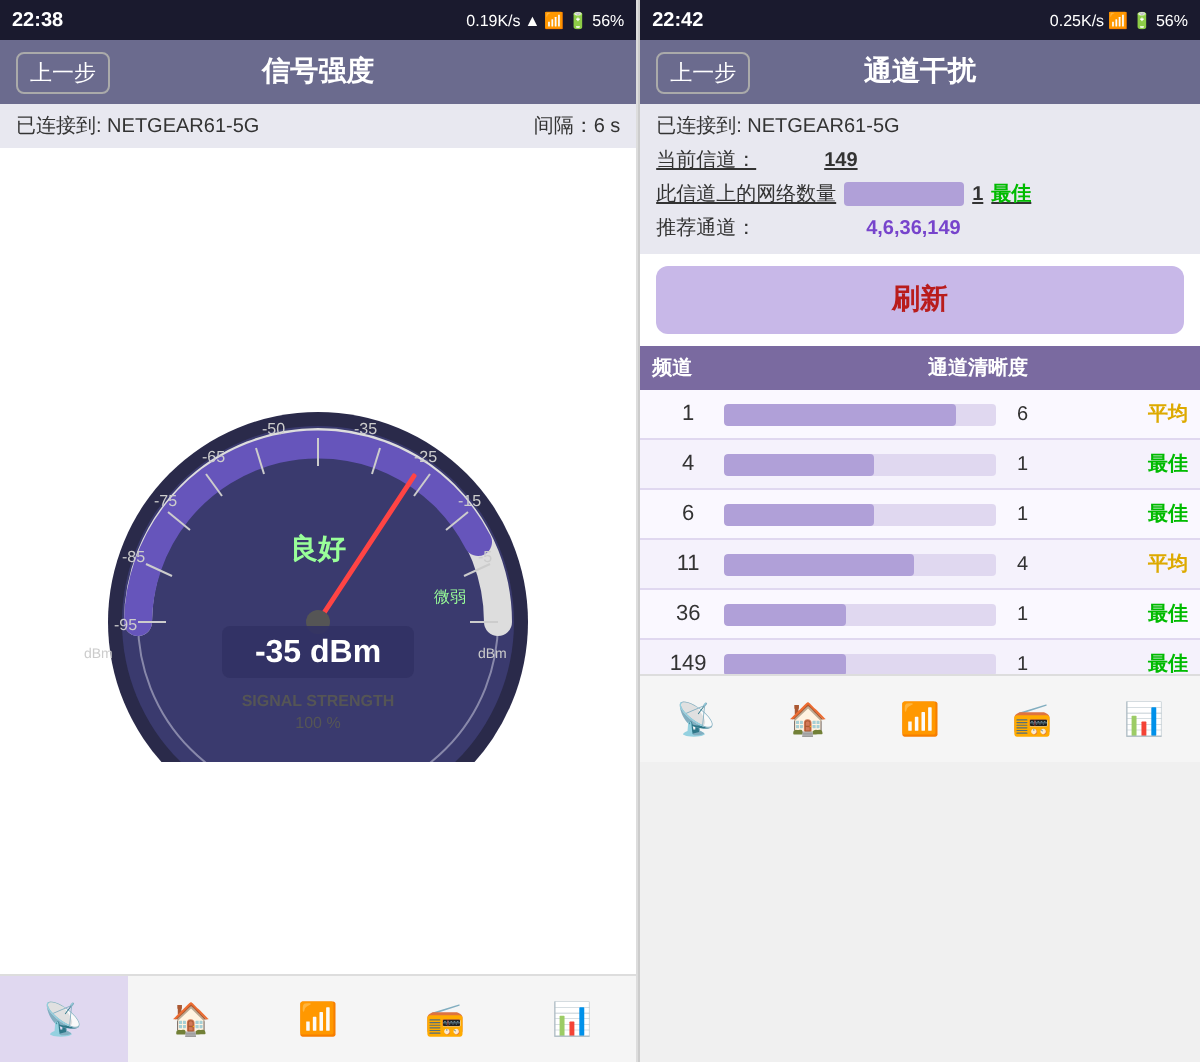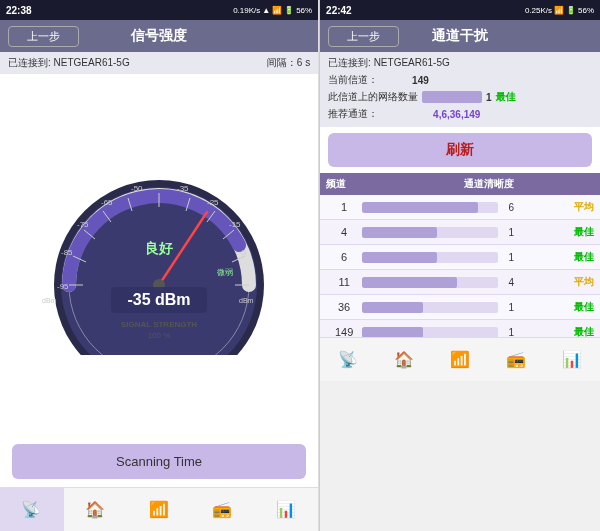--- a/index.html
+++ b/index.html
@@ -52,21 +52,21 @@
       display: flex;
       align-items: center;
       padding: 0 8px;
       position: relative;
     }
     .nav-back {
       color: #fff;
       font-size: 11px;
       border: 1px solid #aaa;
       border-radius: 4px;
-      padding: 2px 18px;
+      padding: 2px 6px;
       cursor: pointer;
     }
     .nav-title {
       position: absolute;
       left: 50%;
       transform: translateX(-50%);
       color: #fff;
       font-size: 14px;
       font-weight: bold;
       text-align: right;
@@ -155,20 +155,21 @@
     .channel-info {
       background: #e8e8f0;
       padding: 4px 8px 6px 8px;
       font-size: 10px;
       color: #333;
     }
     .channel-row {
       display: flex;
       align-items: center;
       margin-top: 3px;
+      text-decoration: underline;
     }
     .channel-row .label { min-width: 80px; }
     .channel-row .value { color: #333; font-weight: bold; margin-left: 4px; }
     .channel-row .best { color: #00bb00; font-size: 10px; margin-left: 4px; font-weight: bold; }
     .channel-bar-mini {
       width: 60px;
       height: 12px;
       background: #b0a0d8;
       border-radius: 2px;
       margin-left: 4px;
@@ -336,23 +337,20 @@
 
         <rect x="72" y="132" width="96" height="26" rx="4" fill="rgba(50,50,100,0.9)"></rect>
         <text x="120" y="150" fill="#fff" font-size="16" font-weight="bold" text-anchor="middle">-35 dBm</text>
 
         <text x="120" y="172" fill="#555" font-size="8" font-weight="bold" text-anchor="middle">SIGNAL STRENGTH</text>
         <text x="120" y="183" fill="#555" font-size="8" text-anchor="middle">100 %</text>
       </svg>
     </div>
   </div>
 
-  <div class="scan-btn-area">
-    <button class="scan-btn">Scanning Time</button>
-  </div>
 
   <div class="bottom-nav">
     <div class="bottom-nav-item active">
       <span class="nav-icon active">📡</span>
     </div>
     <div class="bottom-nav-item">
       <span class="nav-icon">🏠</span>
     </div>
     <div class="bottom-nav-item">
       <span class="nav-icon">📶</span>

